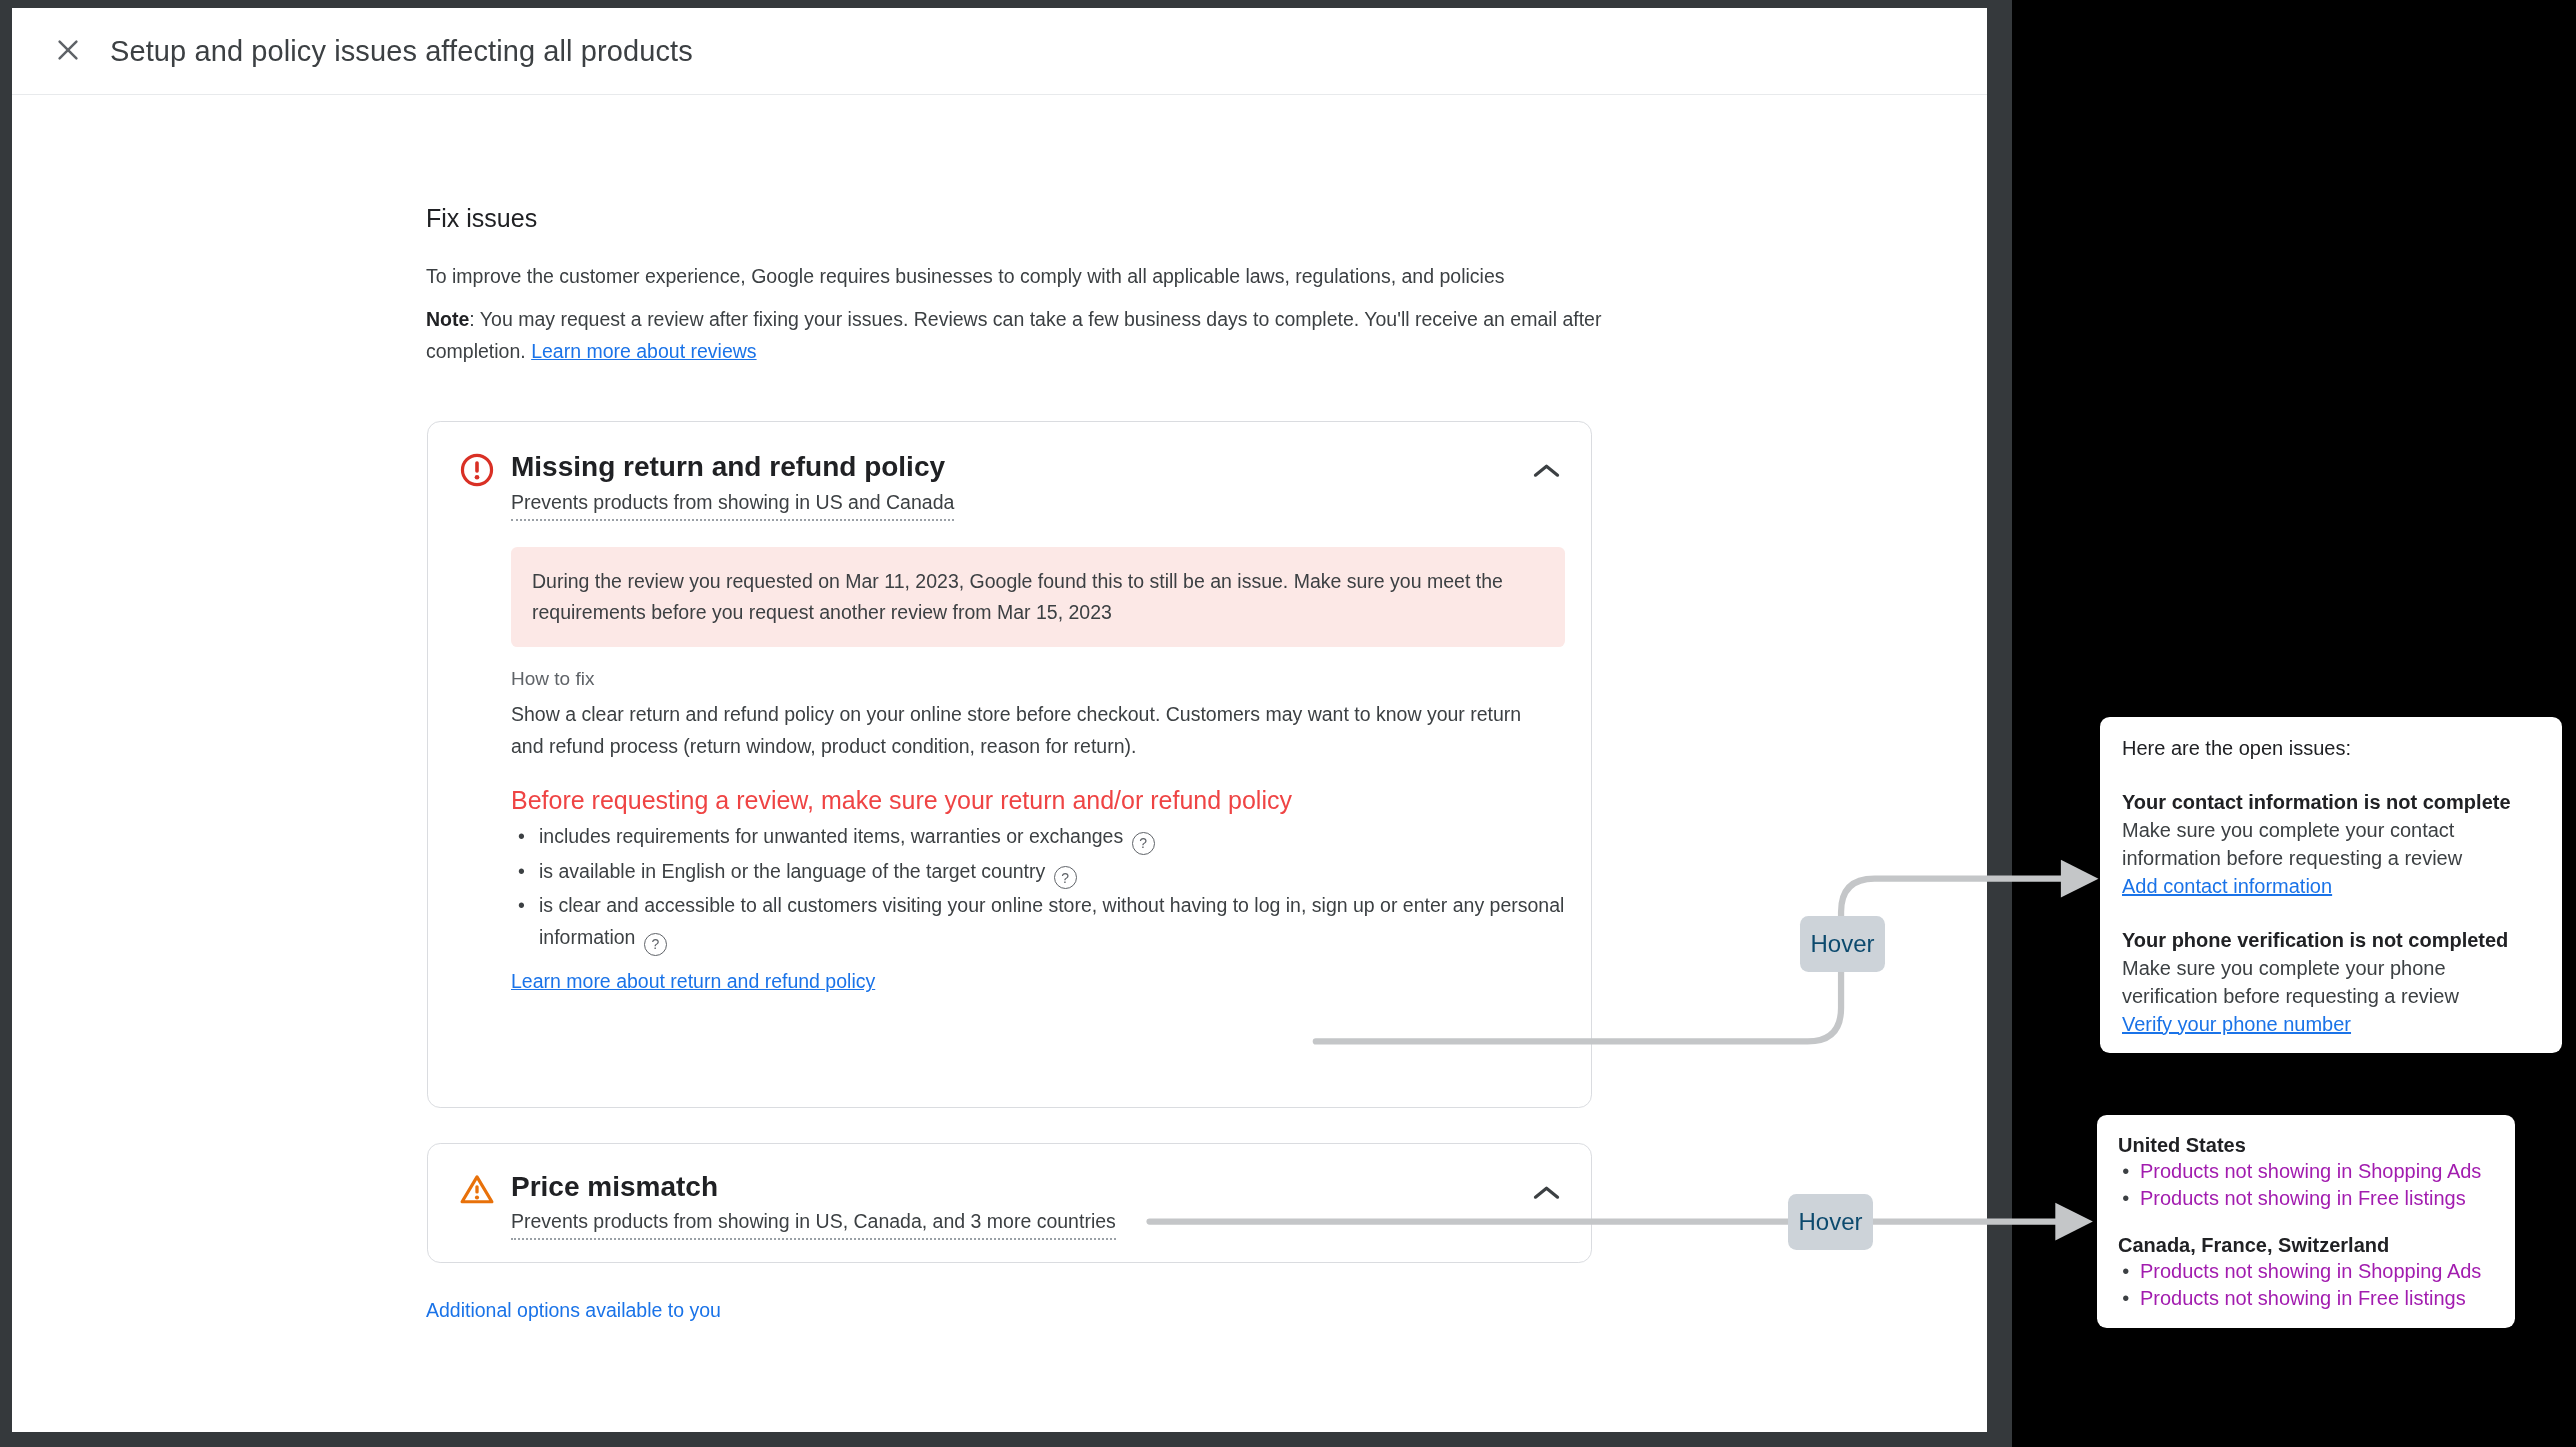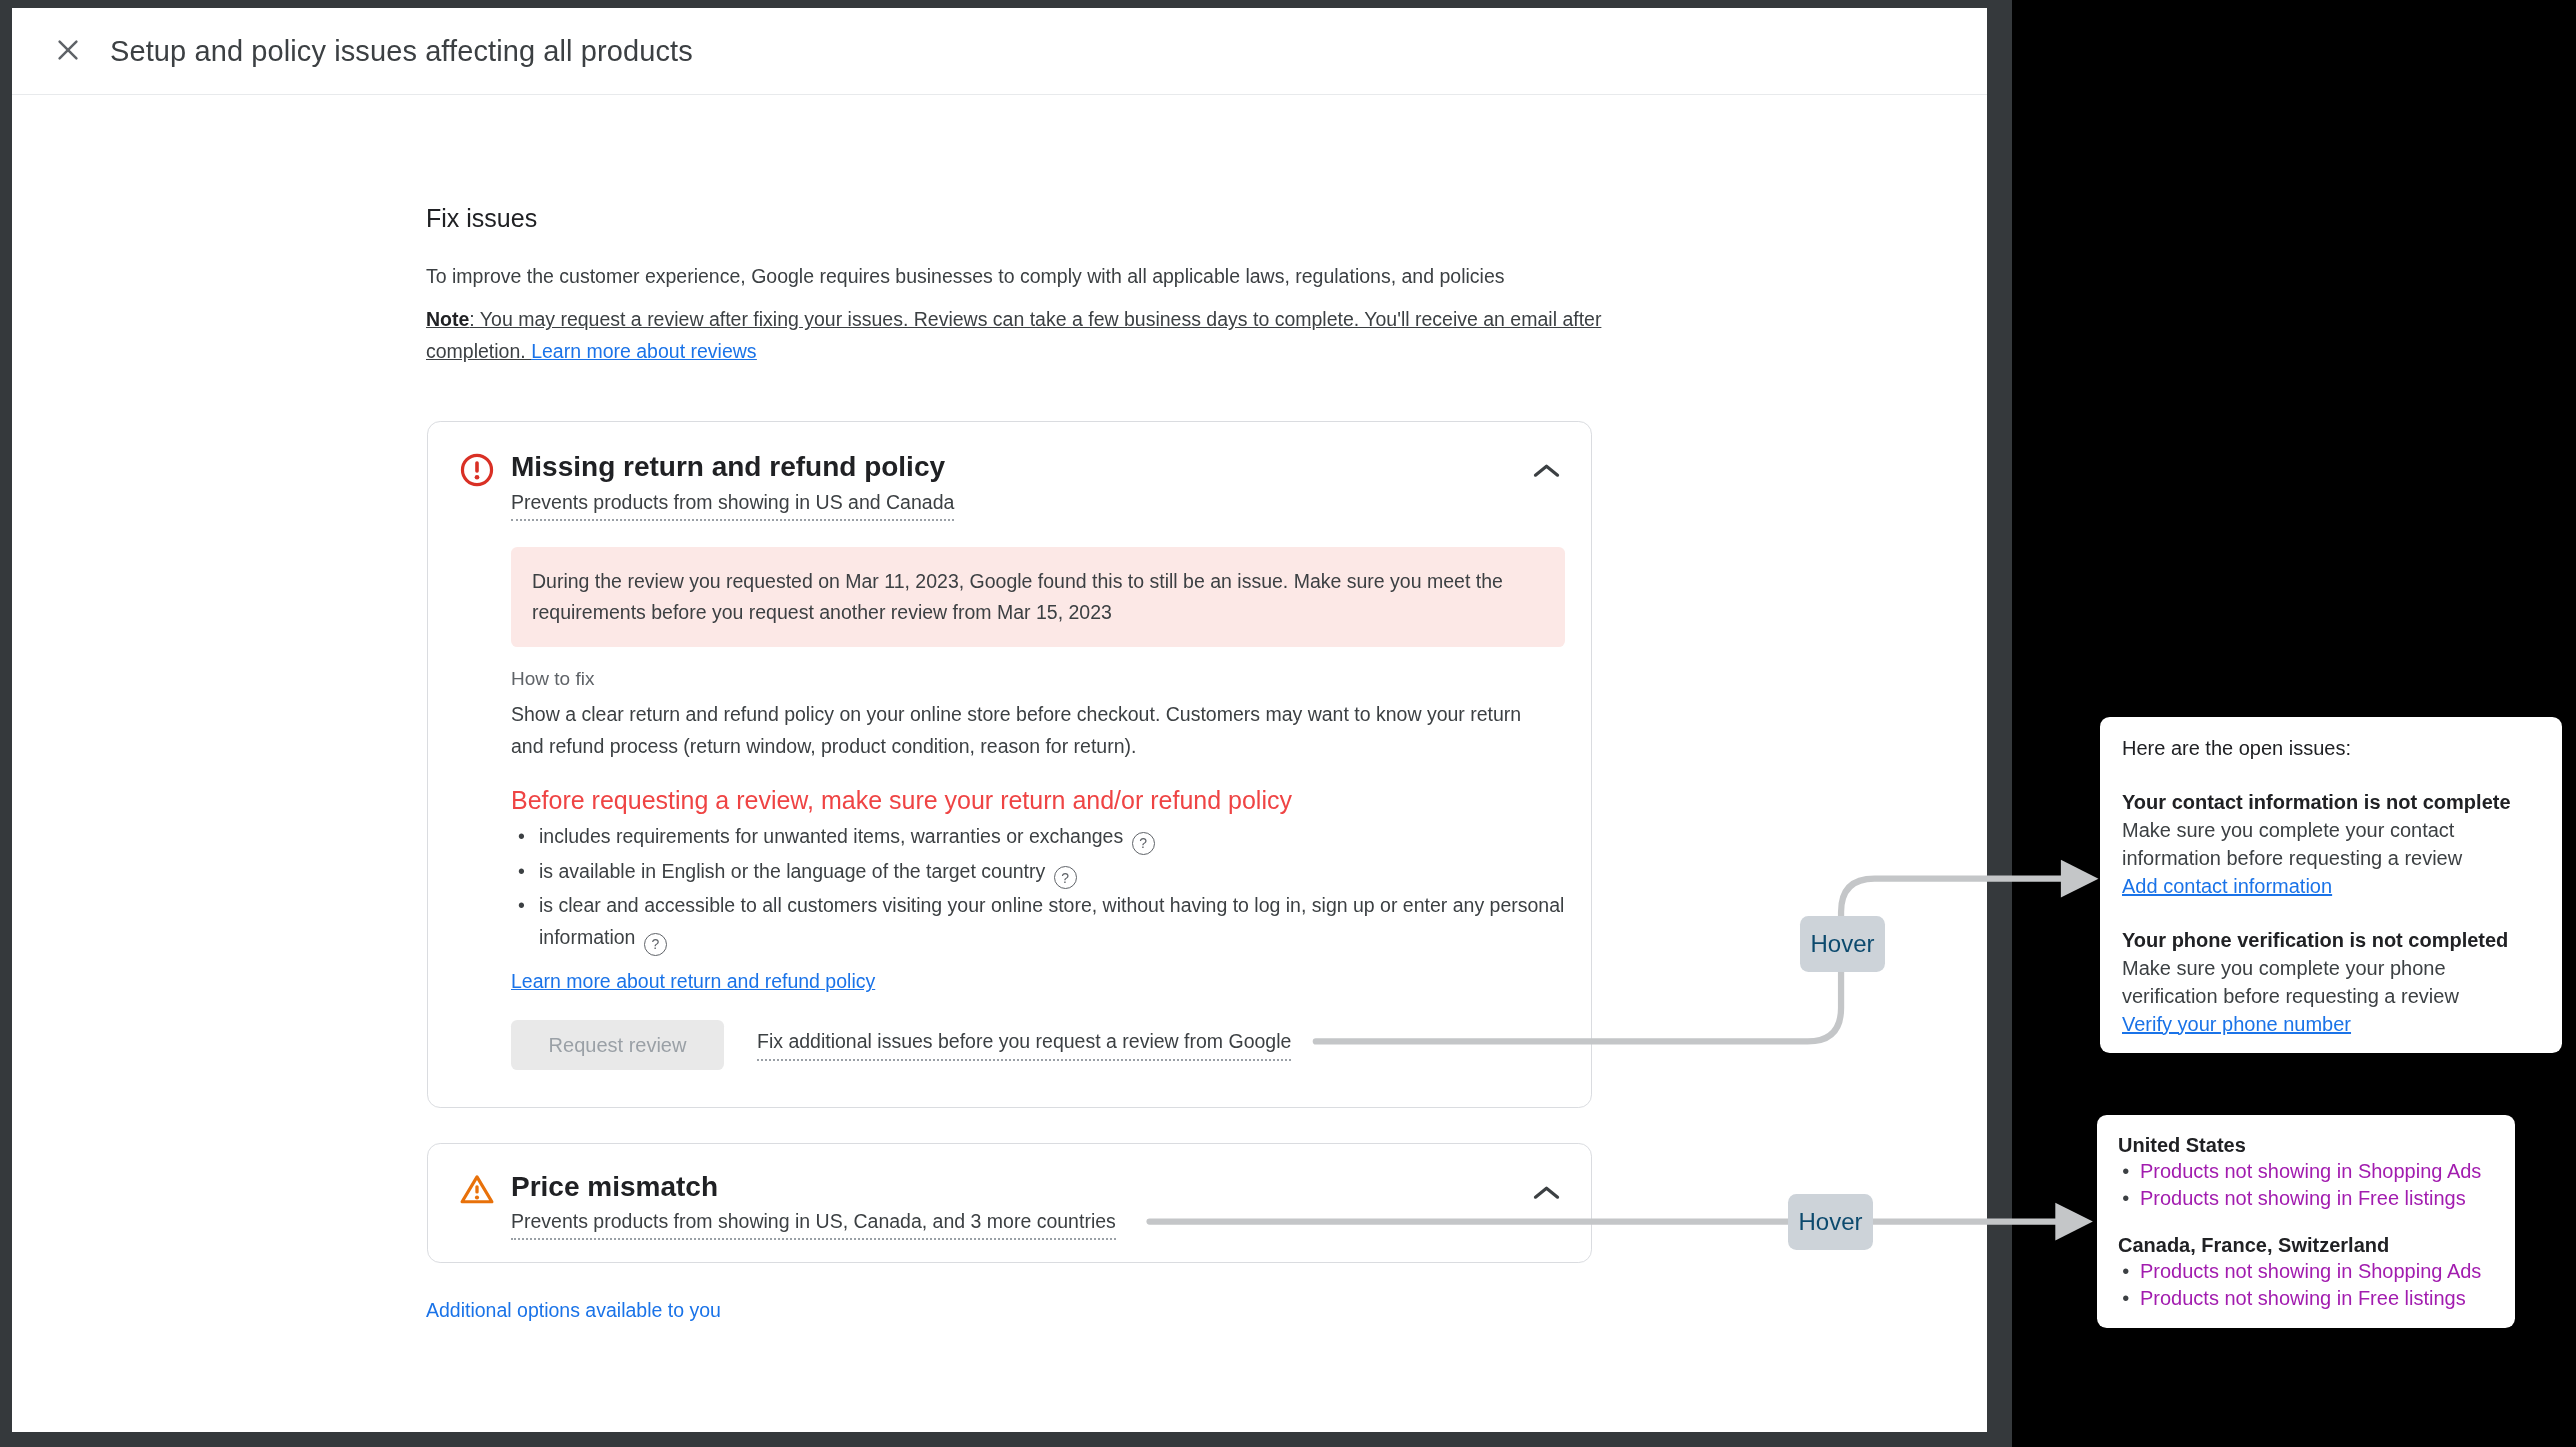--- a/index.html
+++ b/index.html
@@ -13,21 +13,21 @@
 
   .dialog-header { position: absolute; left: 0; top: 0; width: 1975px; height: 87px;
     border-bottom: 1.4px solid #e8eaec; display: flex; align-items: center; }
   .close-btn { position: absolute; left: 33px; top: 21px; width: 45px; height: 45px;
     display: flex; align-items: center; justify-content: center; cursor: pointer; background: none; border: none; }
   .dialog-title { position: absolute; left: 98px; top: 0; height: 87px; display: flex; align-items: center;
     font-size: 29px; color: #3c4043; letter-spacing: 0.1px; }
 
   .fix-heading { position: absolute; left: 414px; top: 196px; font-size: 25px; font-weight: 400; color: #202124; }
   .intro-body { position: absolute; left: 414px; top: 253px; width: 1183px; font-size: 19.5px; line-height: 31px; color: #3c4043; }
-  .intro-note { position: absolute; left: 414px; top: 295px; width: 1183px; font-size: 19.5px; line-height: 32px; color: #3c4043; text-decoration: underline; }
+  .intro-note { position: absolute; left: 414px; top: 295px; width: 1183px; font-size: 19.5px; line-height: 32px; color: #3c4043; }
   .intro-note b { color: #202124; }
 
   a, .link { color: #1a73e8; text-decoration: underline; cursor: pointer; }
   .link-plain { color: #1a73e8; text-decoration: none; cursor: pointer; }
 
   .card { position: absolute; left: 415px; width: 1165px; background: #fff;
     border: 1.4px solid #dadce0; border-radius: 13.2px; }
   .card-1 { top: 413px; height: 687px; }
   .card-2 { top: 1135px; height: 120px; }
 
@@ -142,24 +142,20 @@
         <p class="checklist-intro">Before requesting a review, make sure your return and/or refund policy</p>
 
         <ul class="bullet-list">
           <li><span>includes requirements for unwanted items, warranties or exchanges</span><span class="help-icon">?</span></li>
           <li><span>is available in English or the language of the target country</span><span class="help-icon">?</span></li>
           <li><span>is clear and accessible to all customers visiting your online store, without having to log in, sign up or enter any personal information</span><span class="help-icon">?</span></li>
         </ul>
 
         <a class="link learn-link">Learn more about return and refund policy</a>
 
-        <div class="review-row">
-          <button class="request-btn" disabled="">Request review</button>
-          <span class="review-note">Fix additional issues before you request a review from Google</span>
-        </div>
       </section>
 
       <section class="card card-2">
         <span class="issue-icon">
           <svg width="36" height="36" viewBox="0 0 52 52">
             <path d="M26 7 L47.5 43 L4.5 43 Z" fill="none" stroke="#e8710a" stroke-width="4.6" stroke-linejoin="round"></path>
             <rect x="23.6" y="19" width="4.8" height="12" rx="2.2" fill="#e8710a"></rect>
             <circle cx="26" cy="36.8" r="3" fill="#e8710a"></circle>
           </svg>
         </span>

